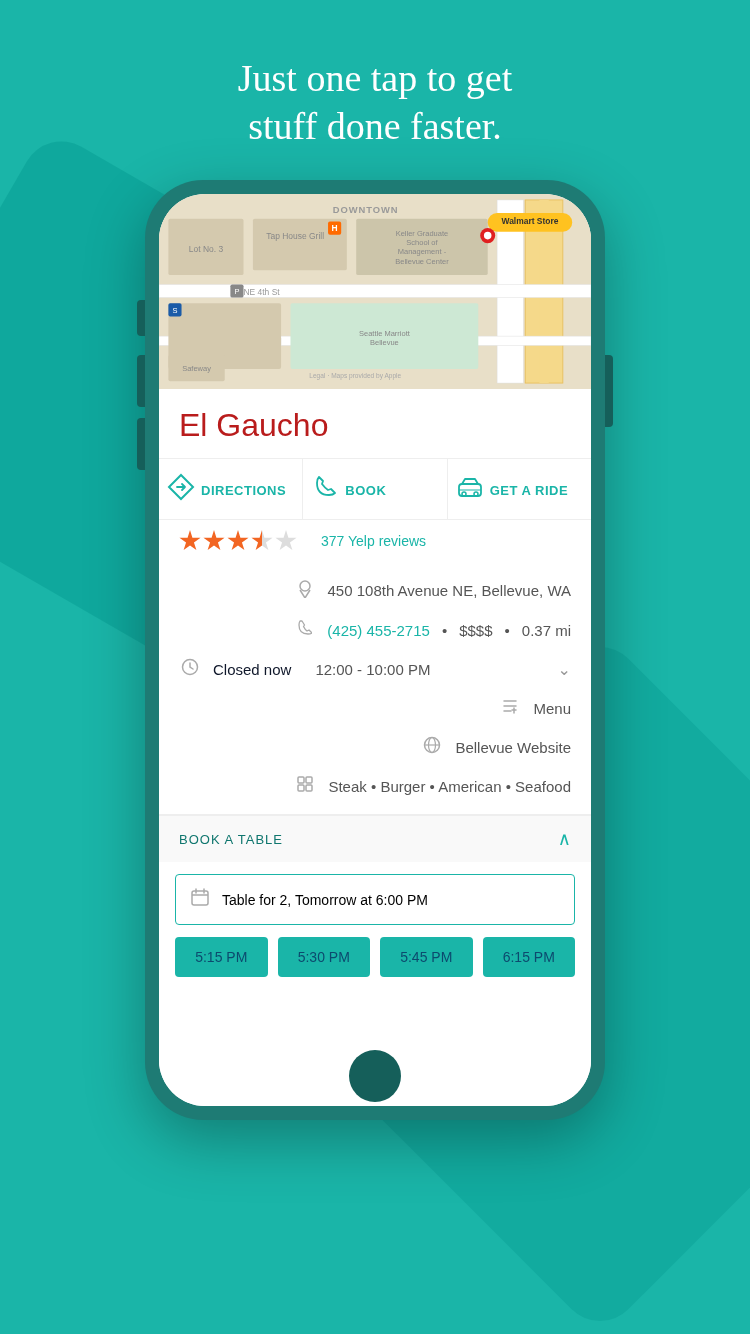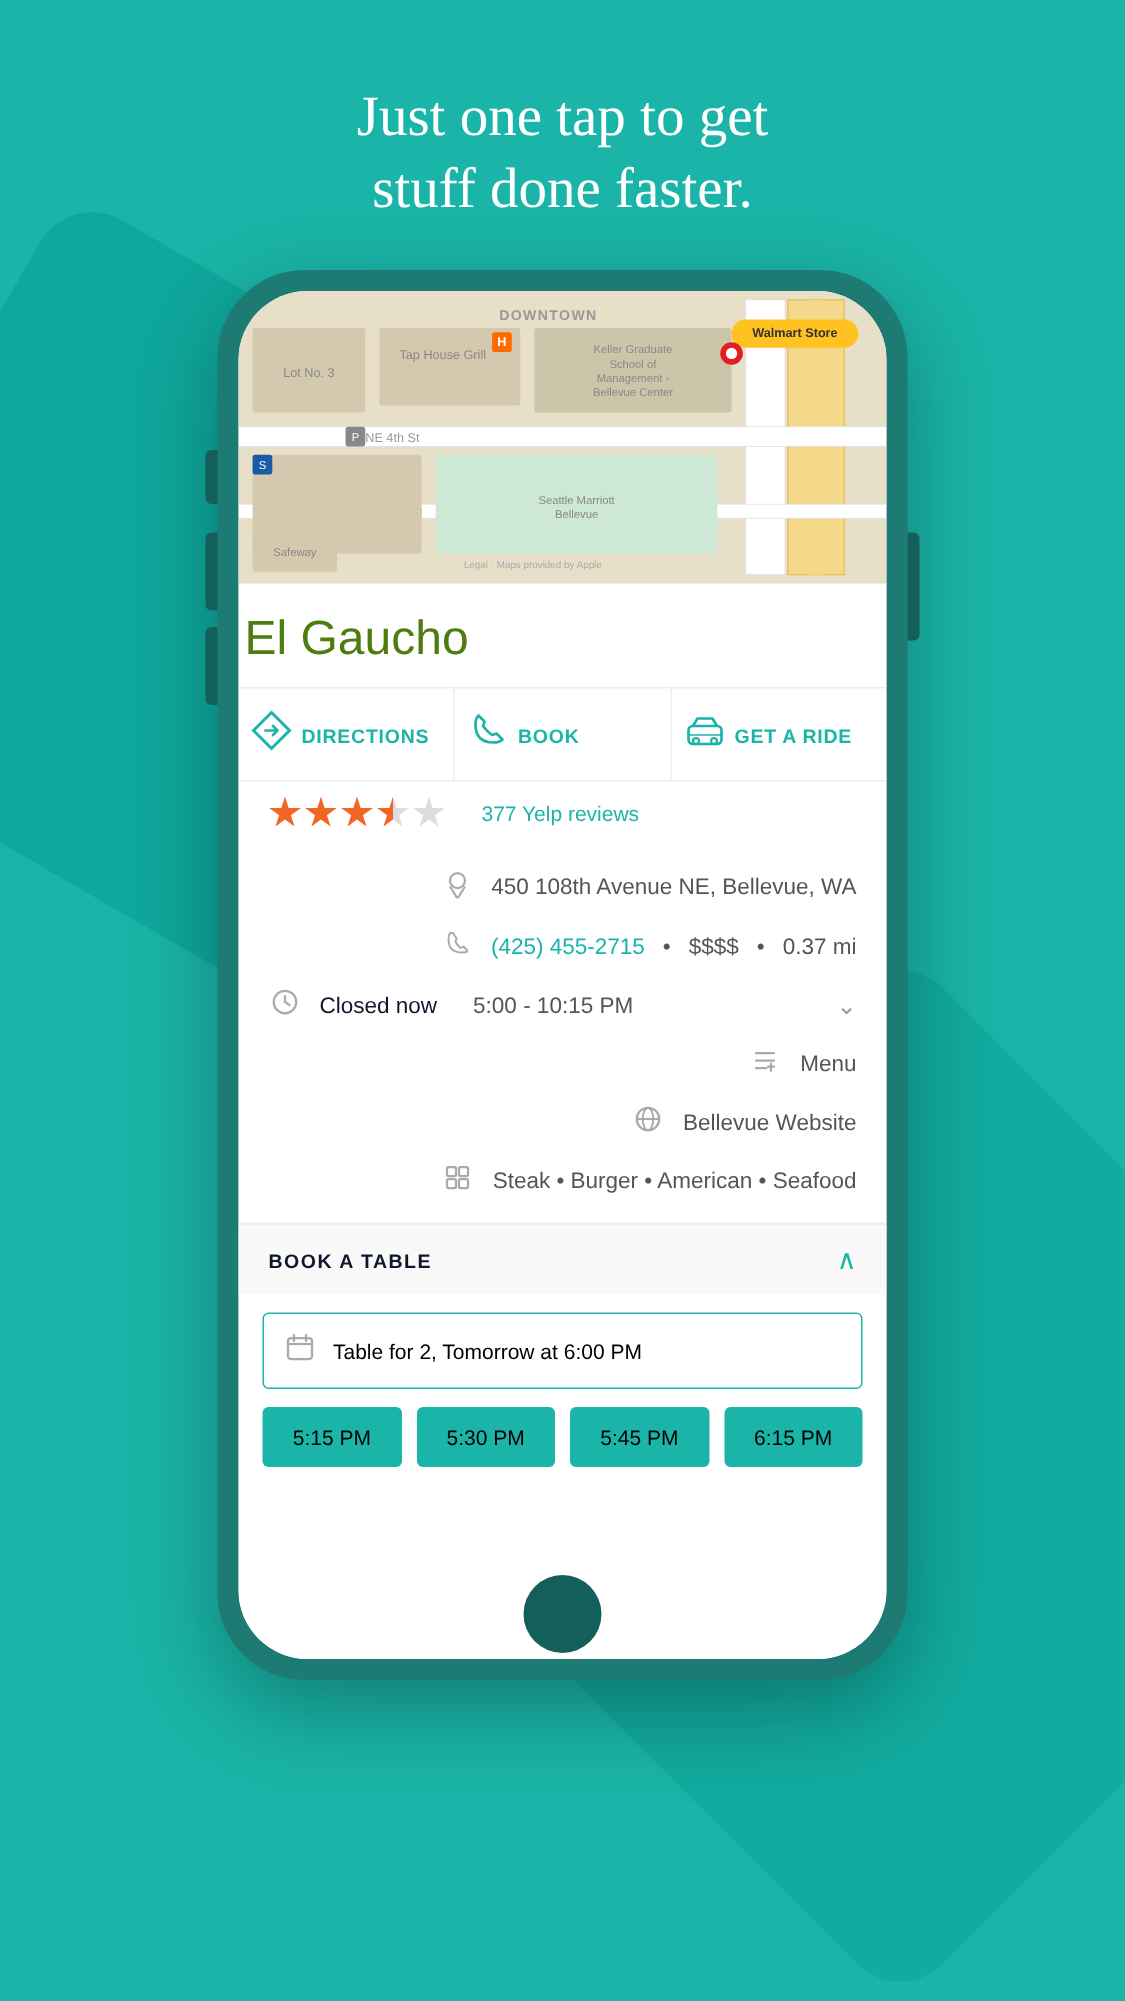--- a/index.html
+++ b/index.html
@@ -172,22 +172,22 @@
     
     .app-content {
       flex: 1;
       overflow: hidden;
       background: white;
     }
 
     .business-name {
       font-size: 32px;
       font-weight: 400;
-      color: #4d7c0f;
-      padding: 18px 4px 14px;
+      color: #b91c1c;
+      padding: 18px 20px 14px;
       border-bottom: 1px solid #eee;
     }
 
     
     .action-row {
       display: flex;
       border-bottom: 1px solid #eee;
     }
     .action-btn {
       flex: 1;
@@ -290,22 +290,22 @@
     }
     .book-header {
       display: flex;
       align-items: center;
       justify-content: space-between;
       padding: 12px 20px;
       background: #f9f9f9;
     }
     .book-title {
       font-size: 13px;
-      font-weight: 700;
-      color: #0f172a;
+      font-weight: 400;
+      color: #0f766e;
       letter-spacing: 1px;
     }
     .book-chevron {
       color: #1ab5a8;
       font-size: 18px;
     }
 
     .book-input-wrap {
       margin: 12px 16px;
       border: 1.5px solid #1ab5a8;
@@ -325,21 +325,21 @@
     }
 
     .time-slots {
       display: flex;
       gap: 10px;
       padding: 0 16px 20px;
     }
     .time-slot {
       flex: 1;
       background: #1ab5a8;
-      color: #000000;
+      color: #0c4a6e;
       text-align: center;
       padding: 12px 6px;
       border-radius: 4px;
       font-size: 14px;
       font-weight: 500;
       cursor: pointer;
     }
   </style>
 </head>
 <body>
@@ -503,21 +503,21 @@
 
           <div class="hours-row">
             <span class="info-icon">
               <svg width="18" height="18" viewBox="0 0 18 18" fill="none" xmlns="http://www.w3.org/2000/svg">
                 <circle cx="9" cy="9" r="7.5" stroke="#aaa" stroke-width="1.5" fill="none"></circle>
                 <path d="M9 5v4l3 2" stroke="#aaa" stroke-width="1.5" stroke-linecap="round"></path>
               </svg>
             </span>
             <span class="info-text red">Closed now</span>
             <span class="info-text muted"> </span>
-            <span class="info-text muted">5:00 - 10:15 PM</span>
+            <span class="info-text muted">12:00 - 10:00 PM</span>
             <span class="chevron">⌄</span>
           </div>
 
           <div class="info-row">
             <span class="info-icon">
               <svg width="18" height="18" viewBox="0 0 18 18" fill="none" xmlns="http://www.w3.org/2000/svg">
                 <line x1="3" y1="4" x2="15" y2="4" stroke="#aaa" stroke-width="1.5" stroke-linecap="round"></line>
                 <line x1="3" y1="9" x2="15" y2="9" stroke="#aaa" stroke-width="1.5" stroke-linecap="round"></line>
                 <line x1="3" y1="14" x2="10" y2="14" stroke="#aaa" stroke-width="1.5" stroke-linecap="round"></line>
                 <path d="M13 11v5M11 13h4" stroke="#aaa" stroke-width="1.5" stroke-linecap="round"></path>

